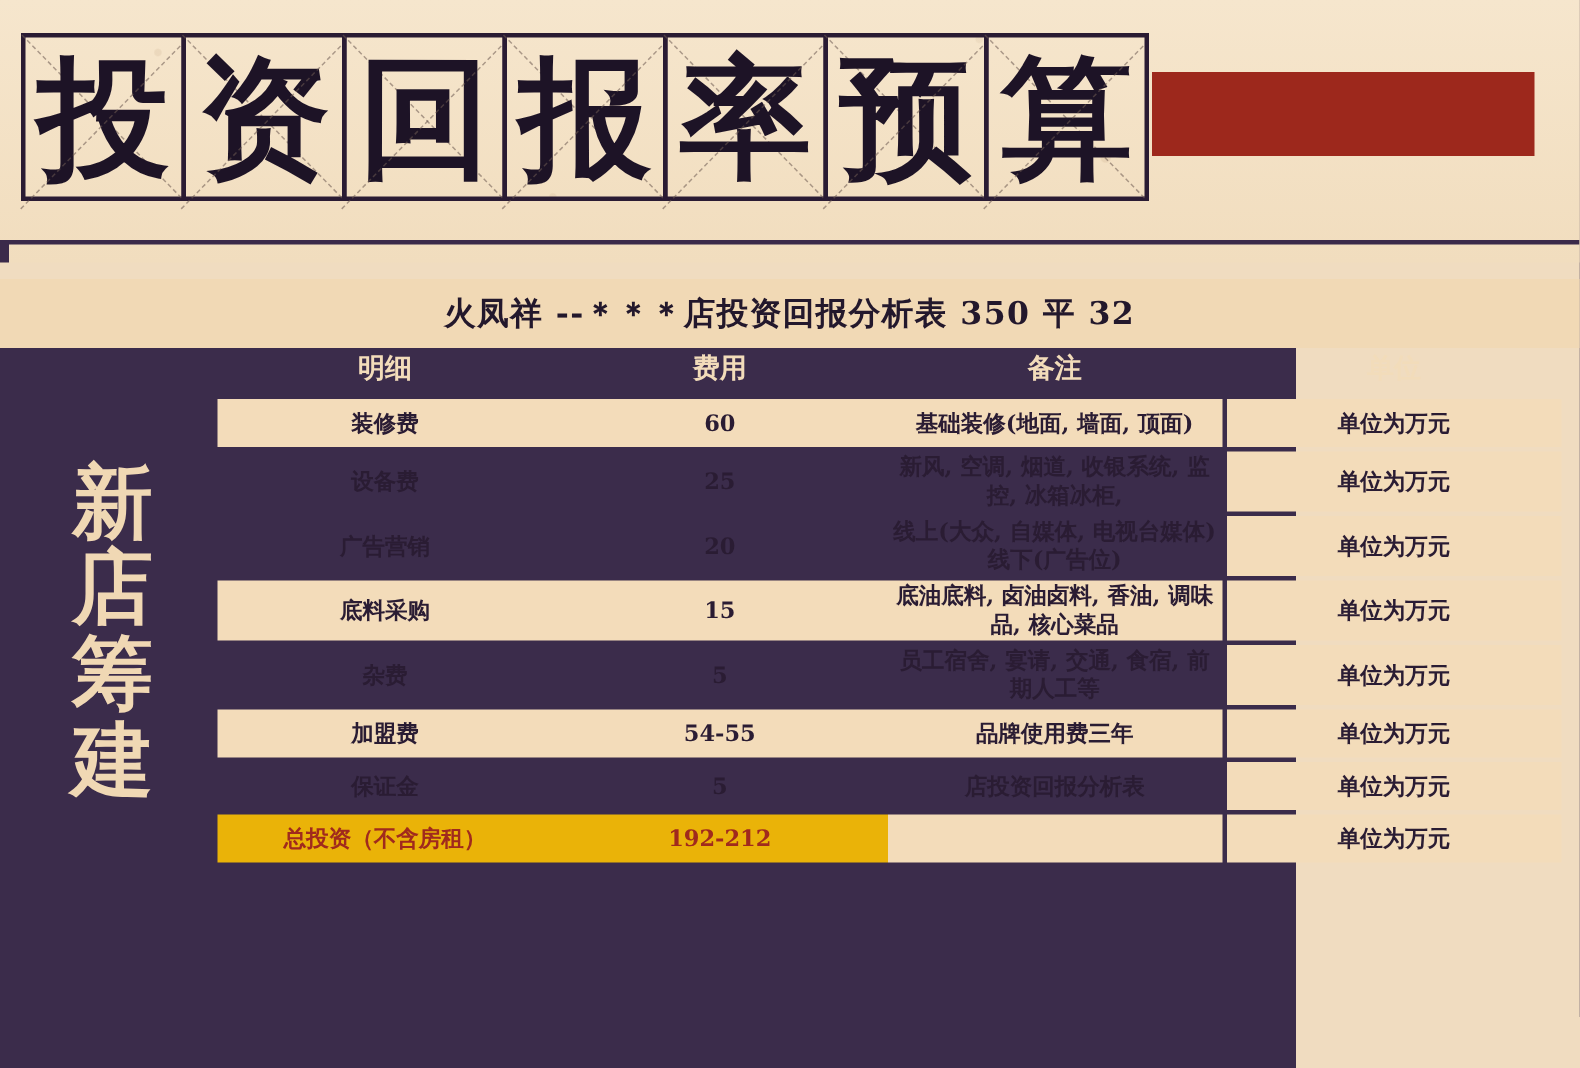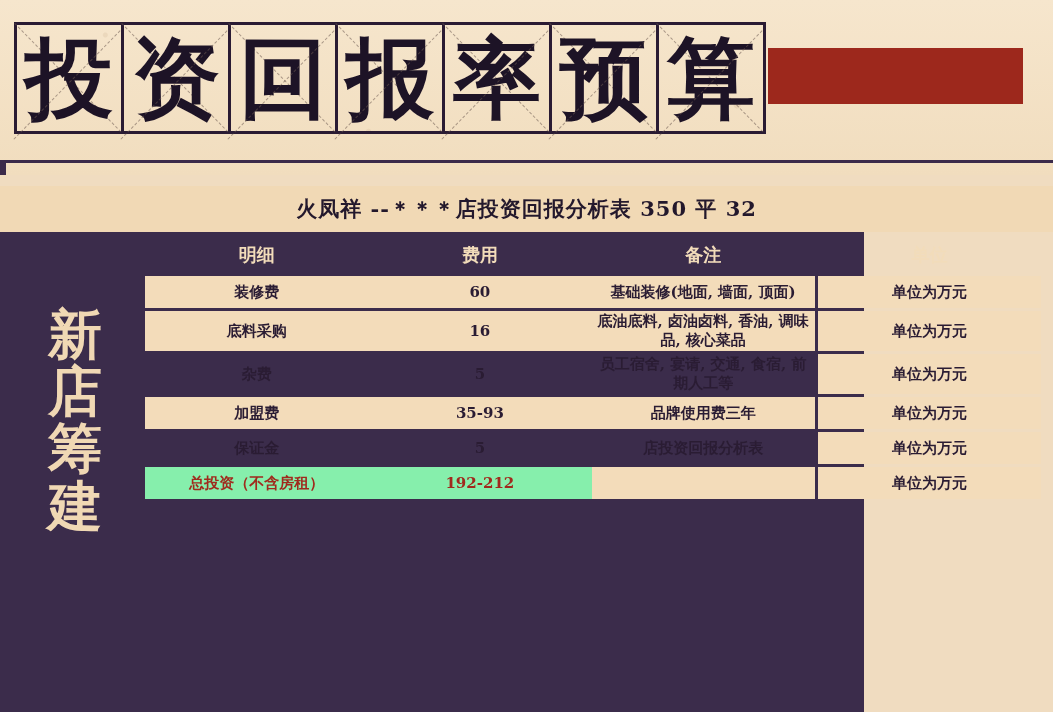--- a/index.html
+++ b/index.html
@@ -151,21 +151,21 @@
     font-weight: bold;
     font-size: 54px;
     line-height: 1.06;
     color: #f0d8b4;
   }
 
   
   .table-wrap {
     position: absolute;
     left: 145px;
-    top: 52px;
+    top: 42px;
     width: 896px;
   }
   table {
     border-collapse: separate;
     border-spacing: 0 3px;
     width: 896px;
     table-layout: fixed;
   }
   th {
     font-family: "DejaVu Serif", "Liberation Serif", serif;
@@ -192,21 +192,21 @@
   td.c-item { width: 205px; }
   td.c-cost { width: 96px; }
   td.c-note { width: 445px; }
   td.c-unit { width: 150px; }
   .sep { width: 3px; background: transparent; }
   td.c-unit.cell { background: #f3dcba; }
   tr.plain td.c-unit { background: #f3dcba; color: #2a1c33; }
   tr.total td.c-item,
   tr.total td.c-cost {
     color: #a02a1d;
-    background: #86efac;
+    background: #eab308;
   }
   tr.total td.c-note { background: #f3dcba; }
 </style>
 </head>
 <body>
 
 <div id="page">
 
   <div class="banner">
     <div class="banner-noise"></div>
@@ -263,37 +263,51 @@
           </tr>
         </thead>
         <tbody>
           <tr class="filled">
             <td class="cell c-item">装修费</td>
             <td class="cell c-cost">60</td>
             <td class="cell c-note">基础装修(地面, 墙面, 顶面)</td>
             <td class="sep"></td>
             <td class="cell c-unit">单位为万元</td>
           </tr>
+          <tr class="plain">
+            <td class="c-item">设备费</td>
+            <td class="c-cost">25</td>
+            <td class="c-note">新风, 空调, 烟道, 收银系统, 监控, 冰箱冰柜,</td>
+            <td class="sep"></td>
+            <td class="c-unit">单位为万元</td>
+          </tr>
+          <tr class="plain">
+            <td class="c-item">广告营销</td>
+            <td class="c-cost">20</td>
+            <td class="c-note">线上(大众, 自媒体, 电视台媒体)线下(广告位)</td>
+            <td class="sep"></td>
+            <td class="c-unit">单位为万元</td>
+          </tr>
           <tr class="filled">
             <td class="cell c-item">底料采购</td>
-            <td class="cell c-cost">16</td>
+            <td class="cell c-cost">15</td>
             <td class="cell c-note">底油底料, 卤油卤料, 香油, 调味品, 核心菜品</td>
             <td class="sep"></td>
             <td class="cell c-unit">单位为万元</td>
           </tr>
           <tr class="plain">
             <td class="c-item">杂费</td>
             <td class="c-cost">5</td>
             <td class="c-note">员工宿舍, 宴请, 交通, 食宿, 前期人工等</td>
             <td class="sep"></td>
             <td class="c-unit">单位为万元</td>
           </tr>
           <tr class="filled">
             <td class="cell c-item">加盟费</td>
-            <td class="cell c-cost">35-93</td>
+            <td class="cell c-cost">54-55</td>
             <td class="cell c-note">品牌使用费三年</td>
             <td class="sep"></td>
             <td class="cell c-unit">单位为万元</td>
           </tr>
           <tr class="plain">
             <td class="c-item">保证金</td>
             <td class="c-cost">5</td>
             <td class="c-note">店投资回报分析表</td>
             <td class="sep"></td>
             <td class="c-unit">单位为万元</td>

